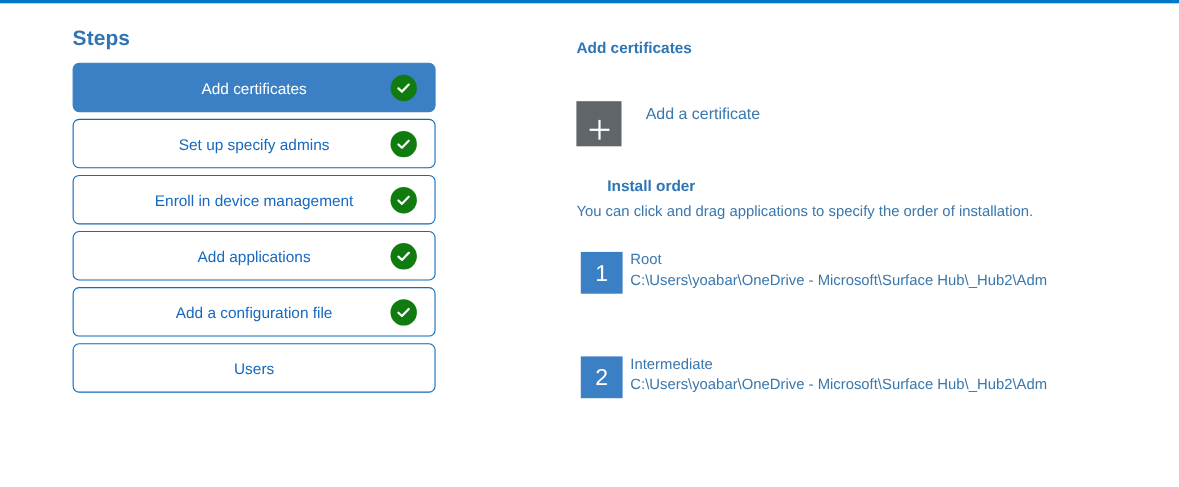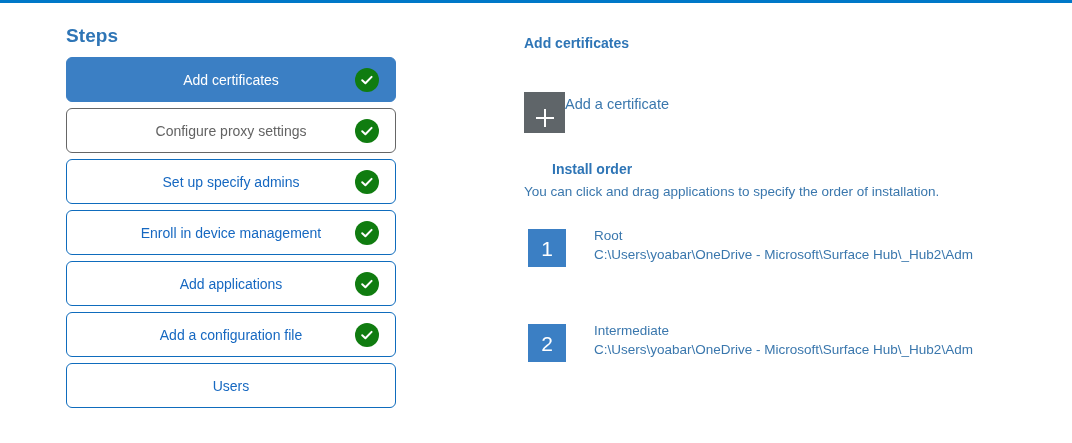--- a/index.html
+++ b/index.html
@@ -148,20 +148,21 @@
     left: 50%; margin-left: -9px;
     top: 25px;
     width: 18px; height: 2px;
   }
   .plus-tile::after {
     top: 17px;
     left: 50%; margin-left: -1px;
     width: 2px; height: 18px;
   }
   .add-cert-label {
+    margin-left: 22px;
     margin-top: 4px;
     font-size: 14.5px;
     color: #3a77ad;
     white-space: nowrap;
   }
 
   
   .order-list {
     position: absolute;
     left: 58px;
@@ -182,21 +183,21 @@
     flex: 0 0 auto;
     background: #3b7fc4;
     color: #ffffff;
     font-size: 21px;
     display: flex;
     align-items: center;
     justify-content: center;
     line-height: 1;
   }
   .order-text {
-    margin-left: 28px;
+    margin-left: 7px;
     margin-top: -3px;
   }
   .order-name {
     font-size: 13.5px;
     color: #3a77ad;
     line-height: 19px;
     white-space: nowrap;
   }
   .order-path {
     font-size: 13.5px;
@@ -211,28 +212,20 @@
 
 <div class="top-bar"></div>
 
 <div class="steps-panel">
 
   <div class="steps-heading">Steps</div>
 
   <div class="step-list" id="stepList">
       <div class="step-btn is-active">
         <span class="step-label">Add certificates</span>
-        <span class="check-badge">
-          <svg width="14" height="14" viewBox="0 0 14 14" aria-hidden="true">
-            <path d="M2.2 7.3 L5.4 10.3 L11.6 3.9" fill="none" stroke="#ffffff" stroke-width="2" stroke-linecap="round" stroke-linejoin="round"></path>
-          </svg>
-        </span>
-      </div>
-      <div class="step-btn is-hover">
-        <span class="step-label">Configure proxy settings</span>
         <span class="check-badge">
           <svg width="14" height="14" viewBox="0 0 14 14" aria-hidden="true">
             <path d="M2.2 7.3 L5.4 10.3 L11.6 3.9" fill="none" stroke="#ffffff" stroke-width="2" stroke-linecap="round" stroke-linejoin="round"></path>
           </svg>
         </span>
       </div>
       <div class="step-btn">
         <span class="step-label">Set up specify admins</span>
         <span class="check-badge">
           <svg width="14" height="14" viewBox="0 0 14 14" aria-hidden="true">

